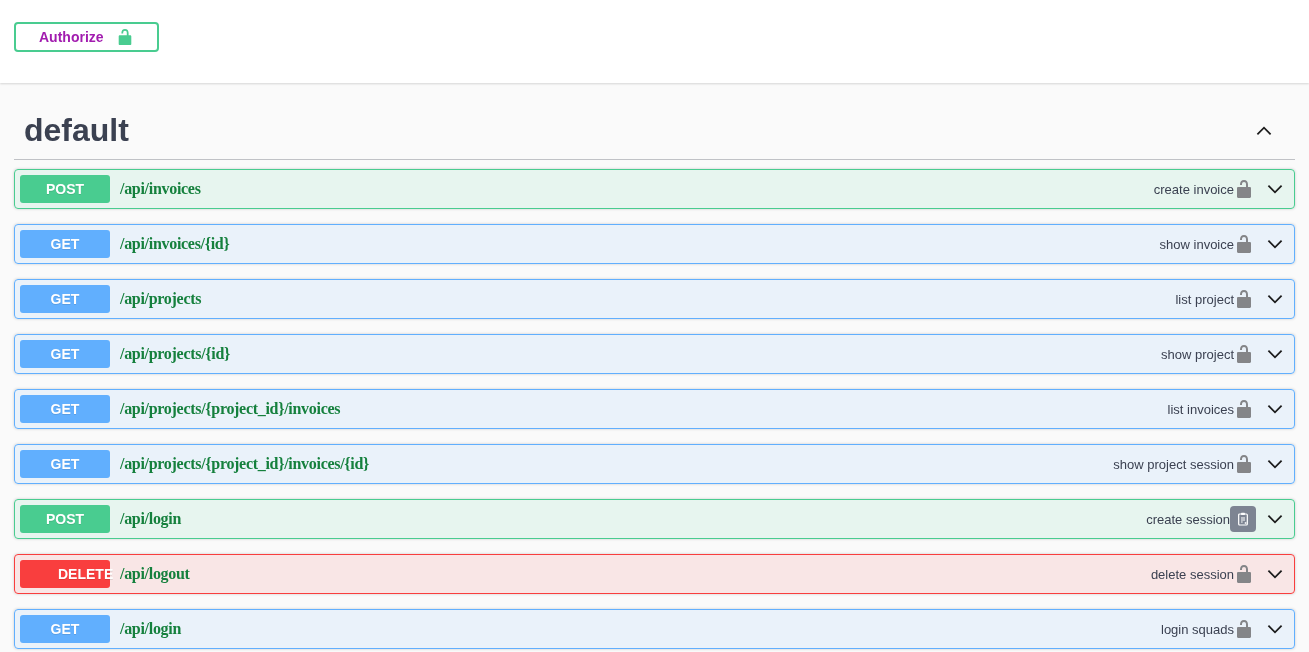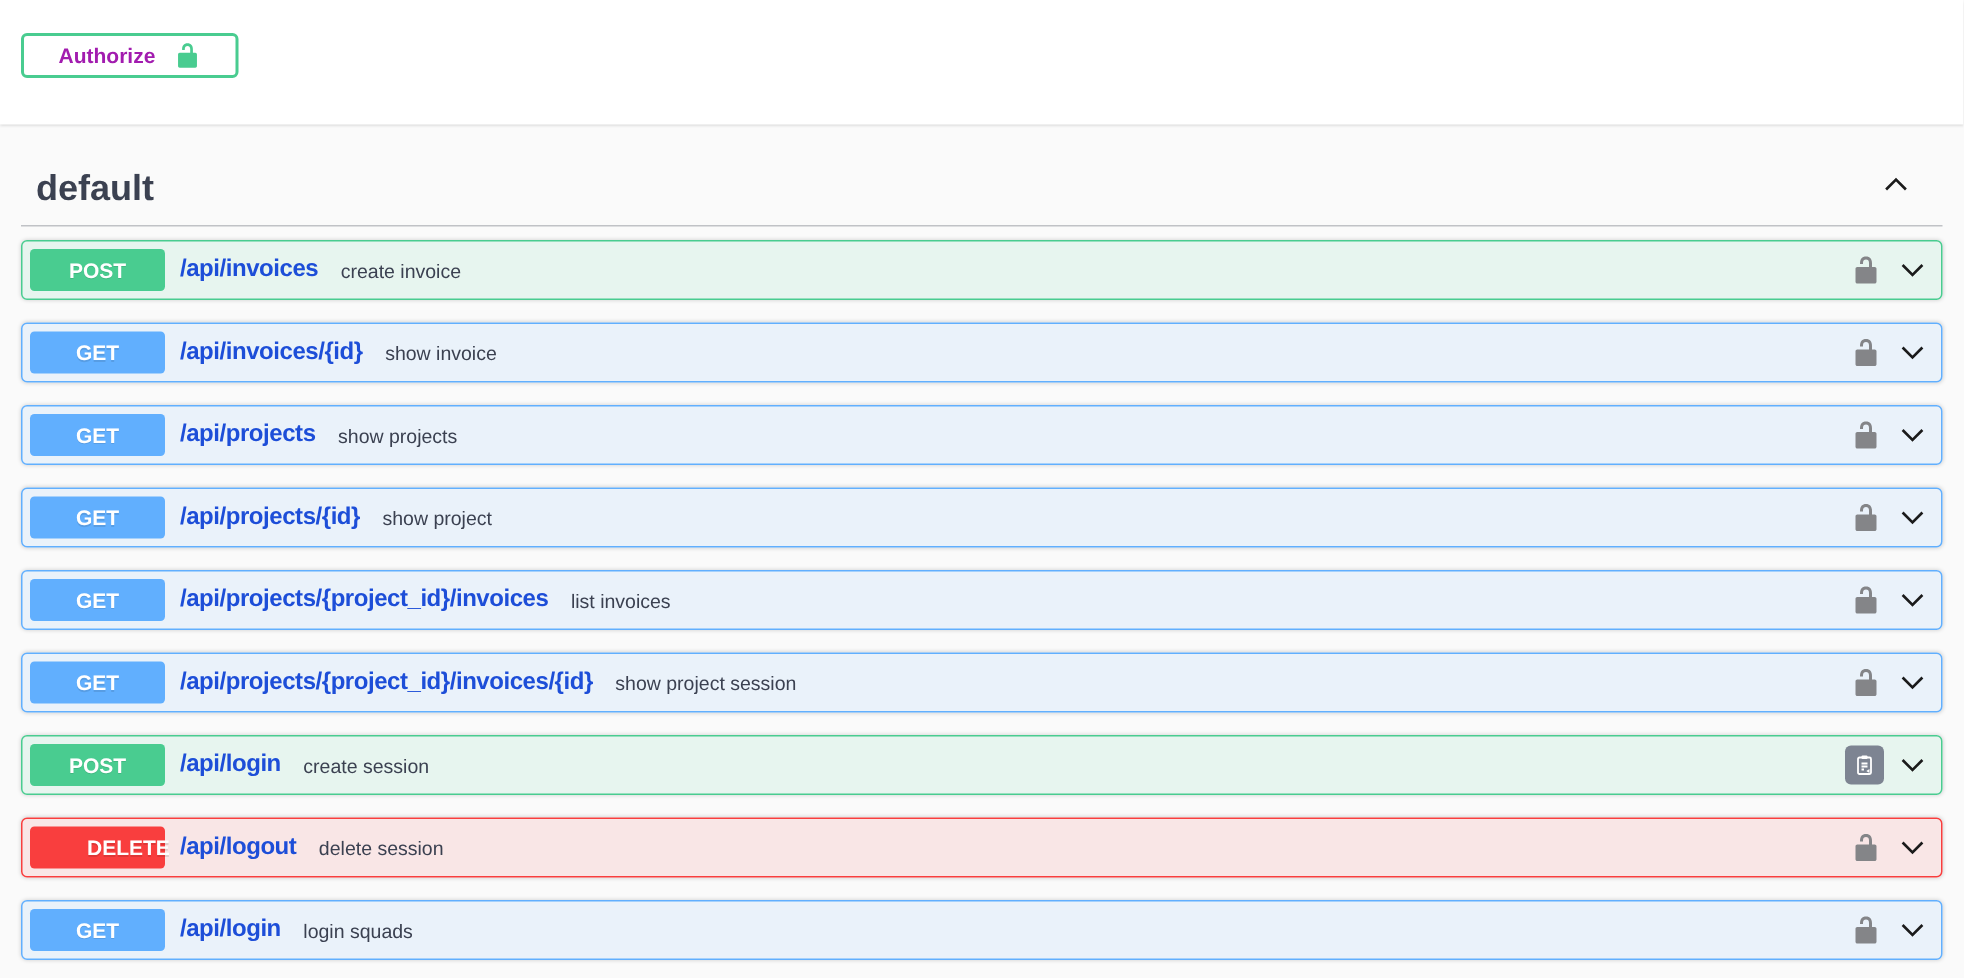--- a/index.html
+++ b/index.html
@@ -33,26 +33,26 @@
     height: 30px;
     cursor: pointer;
     line-height: 1;
   }
   .btn-authorize svg { display: block; }
 
   
   .tag-section { padding: 0 14px; }
   h3.opblock-tag {
     display: flex;
-    align-items: flex-start;
+    align-items: center;
     justify-content: space-between;
     margin: 21px 0 9px 0;
     padding: 8px 20px 10px 10px;
     border-bottom: 1px solid rgba(59,65,81,.3);
-    font-size: 24px;
+    font-size: 32px;
     font-weight: 700;
     color: #3b4151;
     cursor: pointer;
   }
   .tag-collapse { background: none; border: none; padding: 0; cursor: pointer; display: flex; }
 
   
   .opblock {
     border-radius: 4px;
     margin-bottom: 15px;
@@ -80,35 +80,36 @@
     font-size: 14px;
     font-weight: 700;
     text-shadow: 0 1px 0 rgba(0,0,0,.1);
     flex: 0 0 auto;
   }
   .opblock-method.get    { background: #61affe; }
   .opblock-method.post   { background: #49cc90; }
   .opblock-method.delete { background: #f93e3e; padding-left: 38px; }
 
   .opblock-path {
-    font-family: Liberation Sans, sans-serif;
+    font-family: Liberation Serif, serif;
     font-weight: 700;
     font-size: 16px;
-    color: #1d4ed8;
+    color: #15803d;
     padding: 0 10px;
     flex: 0 0 auto;
     letter-spacing: -0.3px;
   }
   .opblock-desc {
     font-size: 13px;
     color: #3b4151;
     flex: 1 1 auto;
     padding-left: 5px;
     white-space: nowrap;
     overflow: hidden;
+    text-align: right;
   }
 
   .authorization-btn, .arrow-btn, .clipboard-btn {
     background: none;
     border: none;
     padding: 0;
     cursor: pointer;
     display: flex;
     align-items: center;
     justify-content: center;
@@ -184,21 +185,21 @@
           <path d="M4 7 L10 13 L16 7"></path>
         </svg>
       </button>
     </div>
   </div>
 
   <div class="opblock get">
     <div class="opblock-summary">
       <span class="opblock-method get">GET</span>
       <span class="opblock-path">/api/projects</span>
-      <span class="opblock-desc">show projects</span>
+      <span class="opblock-desc">list project</span>
 
       <button class="authorization-btn" aria-label="authorization">
         <svg width="20" height="20" viewBox="0 0 20 20" fill="#848588" aria-hidden="true">
           <path d="M15.8 8H14V5.6C14 2.703 12.665 1 10 1 7.334 1 6 2.703 6 5.6V6h2v-.801C8 3.754 8.797 3 10 3c1.203 0 2 .754 2 2.199V8H4.2C3.537 8 3 8.535 3 9.199V17.8c0 .661.537 1.2 1.2 1.2h11.6c.663 0 1.2-.539 1.2-1.2V9.199C17 8.535 16.463 8 15.8 8z"></path>
         </svg>
       </button>
 
       <button class="arrow-btn" aria-label="expand operation">
         <svg width="22" height="22" viewBox="0 0 20 20" fill="none" stroke="#1b1b1b" stroke-width="1.6">
           <path d="M4 7 L10 13 L16 7"></path>

